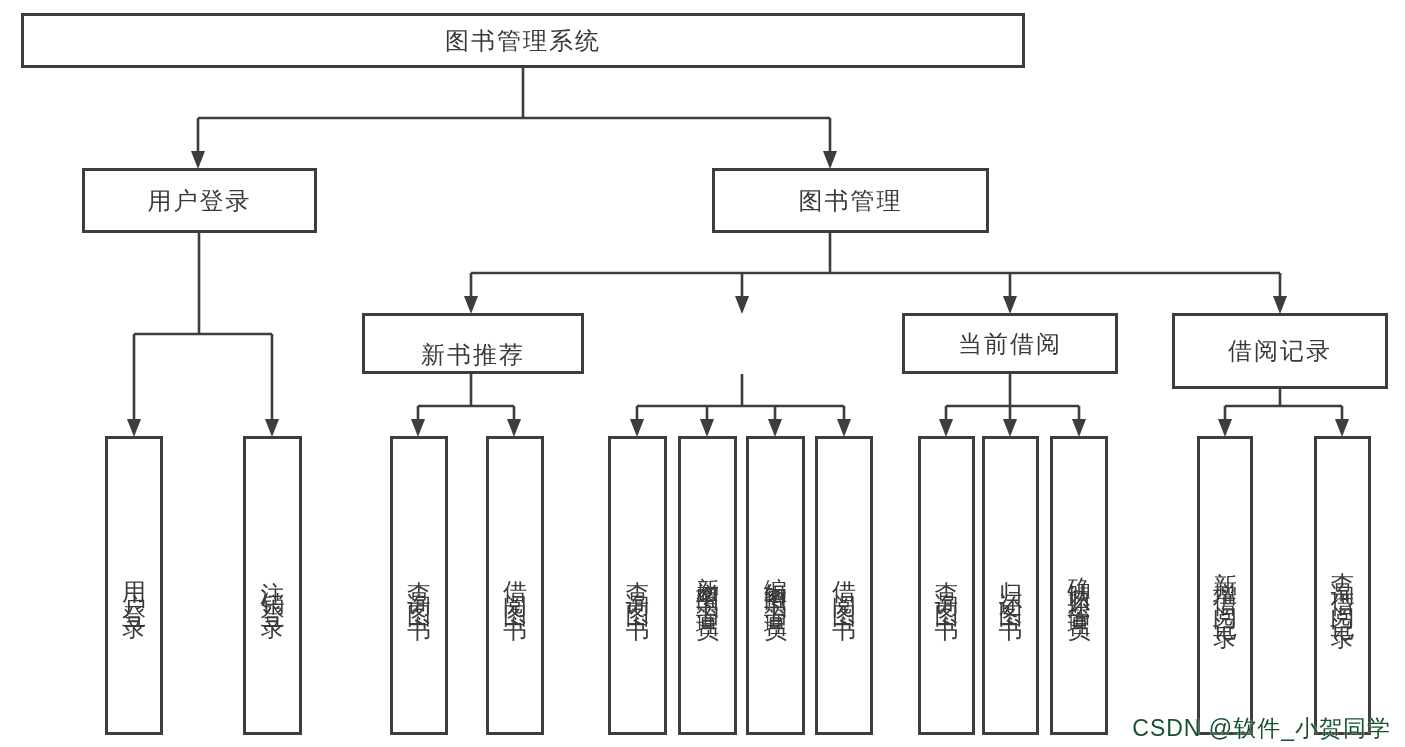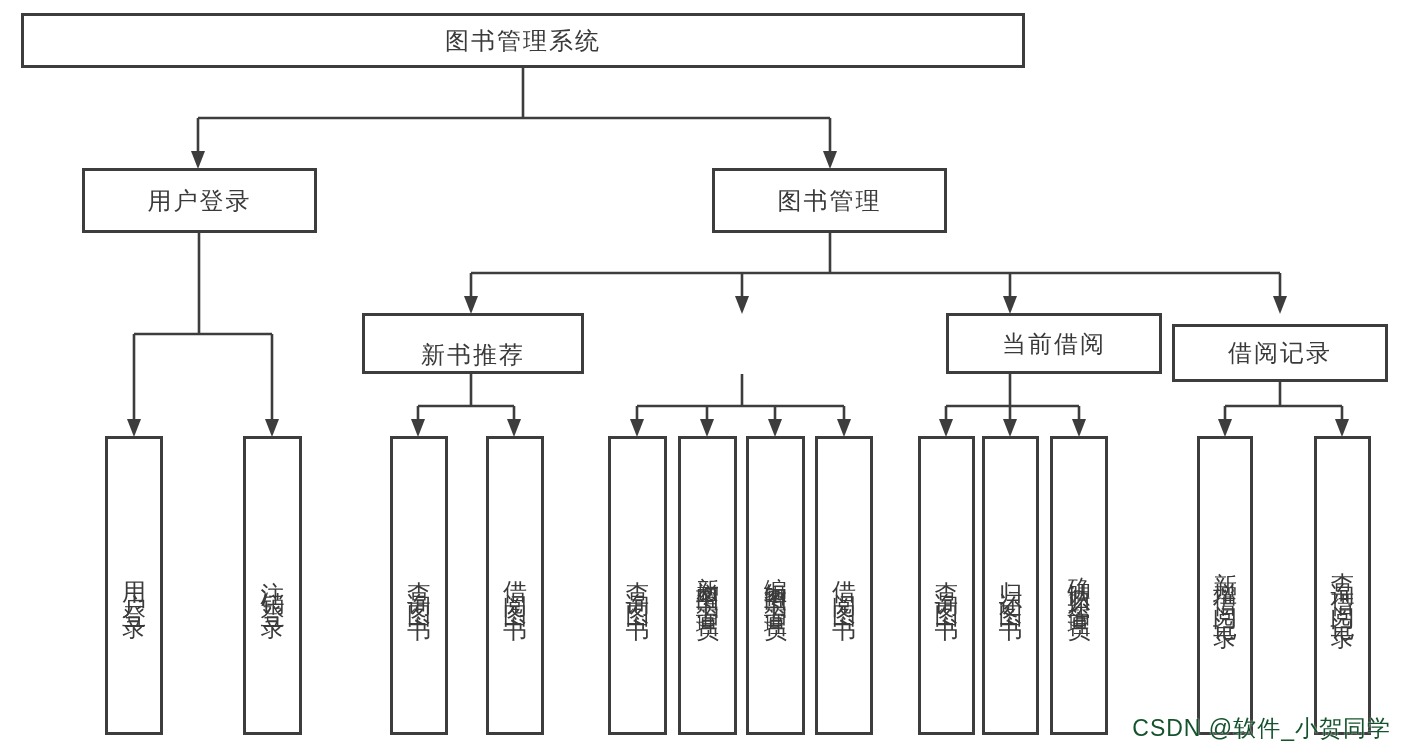--- a/index.html
+++ b/index.html
@@ -100,31 +100,31 @@
     </g>
   </svg>
 
   <div class="node h" style="left:21px; top:13px; width:1004px; height:55px;">
     <span>图书管理系统</span>
   </div>
 
   <div class="node h" style="left:82px; top:168px; width:235px; height:65px;">
     <span>用户登录</span>
   </div>
-  <div class="node h" style="left:712px; top:168px; width:235px; height:65px;">
+  <div class="node h" style="left:712px; top:168px; width:277px; height:65px;">
     <span>图书管理</span>
   </div>
 
   <div class="node h" style="left:362px; top:313px; width:222px; height:61px;align-items:flex-end;">
     <span>新书推荐</span>
   </div>
-  <div class="node h" style="left:946px; top:313px; width:216px; height:61px;">
+  <div class="node h" style="left:902px; top:313px; width:216px; height:61px;">
     <span>当前借阅</span>
   </div>
-  <div class="node h" style="left:1172px; top:313px; width:216px; height:58px;margin-top:11px;">
+  <div class="node h" style="left:1172px; top:313px; width:216px; height:76px;">
     <span>借阅记录</span>
   </div>
 
   <div class="node v" style="left:105px; top:436px; width:58px; height:299px;">
     <span class="vtext">用户登录</span>
   </div>
   <div class="node v" style="left:243px; top:436px; width:59px; height:299px;">
     <span class="vtext">注销登录</span>
   </div>
 

